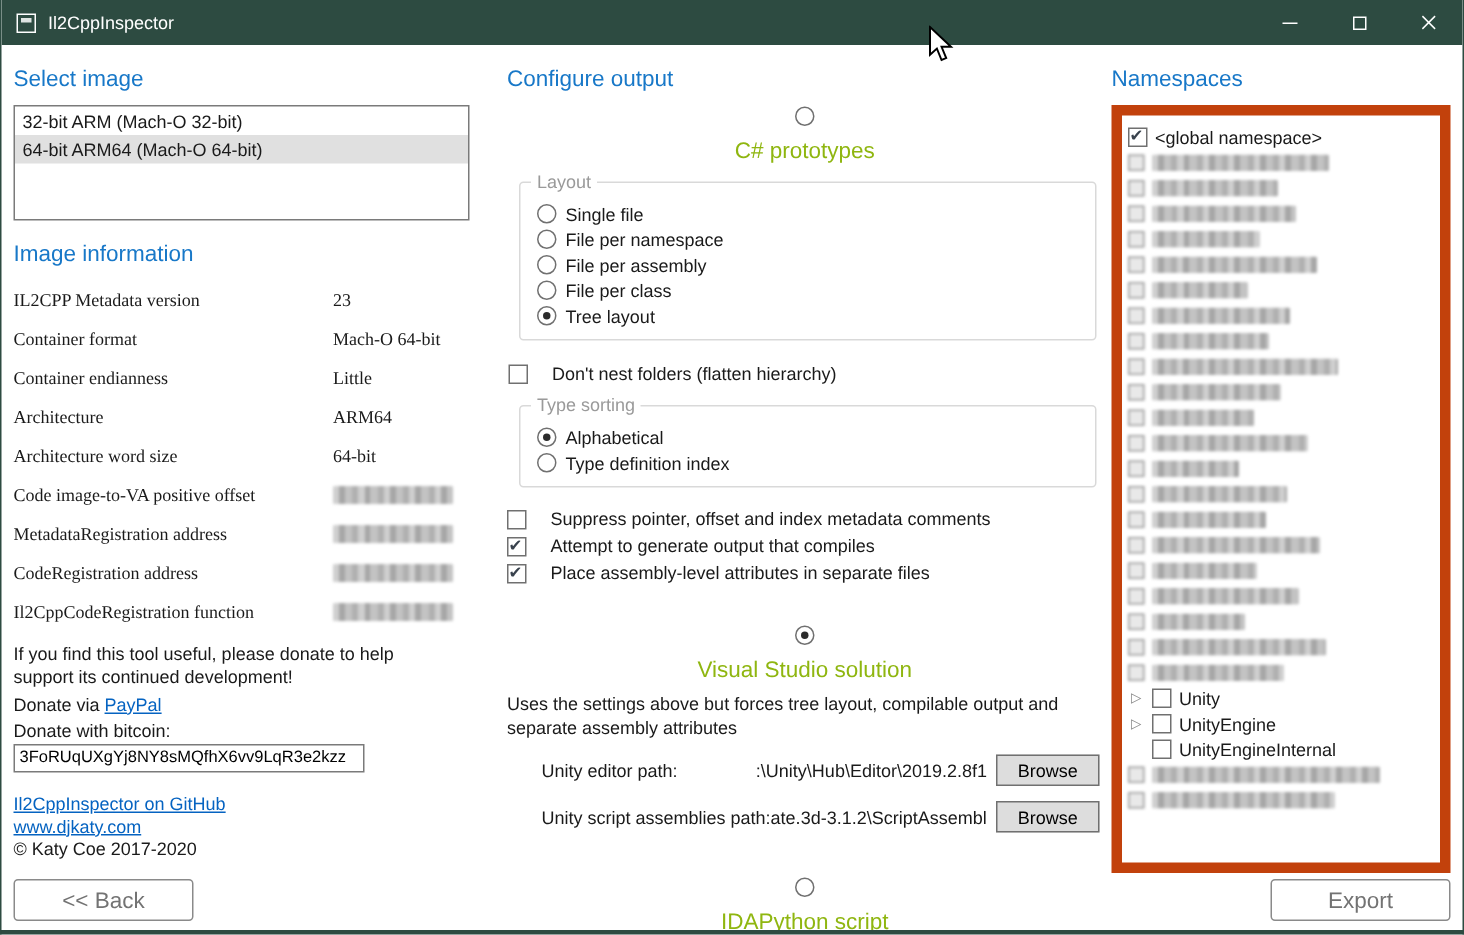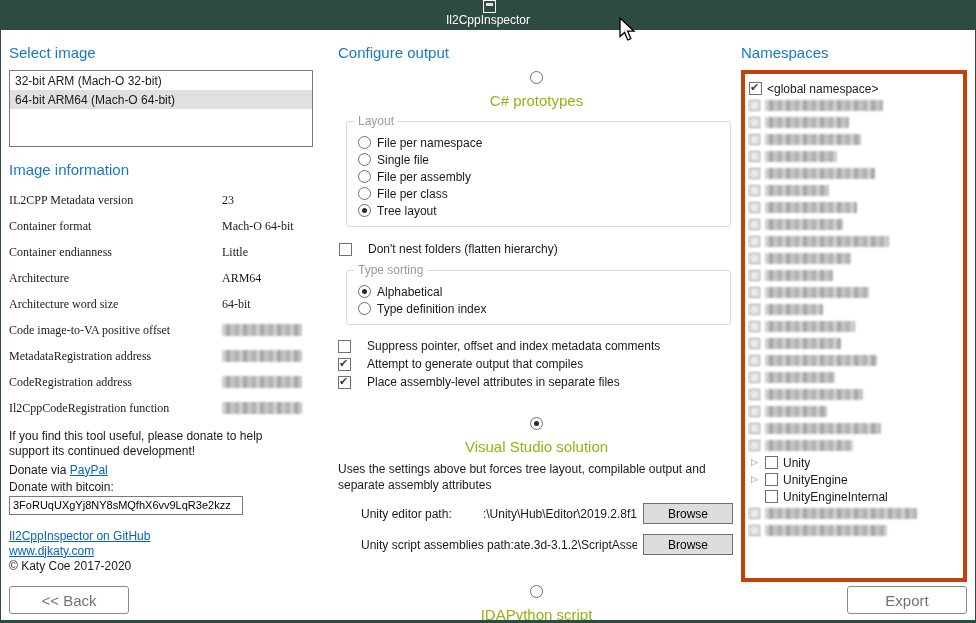--- a/index.html
+++ b/index.html
@@ -7,21 +7,21 @@
   body {
     width: 976px; height: 623px;
     font-family: "Liberation Sans", "DejaVu Sans", sans-serif;
     background: #fff; position: relative;
     border-left: 1px solid #2D4B41; border-right: 1px solid #2D4B41;
     border-bottom: 3px solid #2D4B41;
     color: #1a1a1a;
   }
 
   
-  .titlebar { height: 30px; background: #2D4B41; display: flex; align-items: center; flex-direction: column; }
+  .titlebar { height: 30px; background: #2D4B41; display: flex; align-items: center; }
   .app-icon { width: 13px; height: 13px; border: 1px solid #fff; margin: 0 8px 0 10px; position: relative; flex: none; }
   .app-icon::after { content:""; position:absolute; left:2px; top:2px; right:2px; height:3px; background:#fff; opacity:.85; }
   .titlebar-title { color: #fff; font-size: 12px; }
   .win-controls { margin-left: auto; display: flex; height: 100%; }
   .win-btn { width: 46px; height: 30px; display: flex; align-items: center; justify-content: center; cursor: default; }
   .min-glyph { width: 10px; border-top: 1px solid #fff; height: 0; }
   .max-glyph { width: 9px; height: 9px; border: 1px solid #fff; }
   .close-glyph { position: relative; width: 12px; height: 12px; }
   .close-glyph::before, .close-glyph::after { content:""; position:absolute; left:5.5px; top:0; width:1px; height:12px; background:#fff; }
   .close-glyph::before { transform: rotate(45deg); }
@@ -81,28 +81,28 @@
   .gb-label { position: absolute; top: -8px; left: 7px; background: #fff; padding: 0 4px; font-size: 12px; color: #9a9a9a; }
 
   .opt-row { display: flex; align-items: center; gap: 6px; height: 17px; font-size: 12px; cursor: default; }
   .check-row { display: flex; align-items: center; gap: 16px; height: 18px; font-size: 12px; cursor: default; }
   .flatten-row { margin: 13px 0 0 1px; }
   .cb-block { margin-top: 12px; }
 
   .vs-desc { font-size: 12px; width: 400px; line-height: 1.3; margin-top: 7px; }
   .path-row { display: flex; align-items: center; margin: 10px 0 0 23px; width: 372px; font-size: 12px; }
   .path-row .p-value { flex: 1; text-align: right; margin-right: 6px; white-space: nowrap; overflow: hidden; }
-  .browse-btn { width: 90px; height: 21px; background: #ddd; border: 1px solid #707070;
+  .browse-btn { width: 69px; height: 21px; background: #ddd; border: 1px solid #707070;
     font-size: 12px; font-family: "Liberation Sans", "DejaVu Sans", sans-serif; flex: none; cursor: pointer; }
   .ida-radio { margin-top: 30px; }
   .ida-desc { font-size: 12px; margin-top: 5px; }
   .vs-radio { margin-top: 26px; }
 
   
-  .ns-panel { border: 4px solid #c2410c; height: 512px; padding: 6px 4px; overflow: hidden; }
+  .ns-panel { border: 7px solid #c2410c; height: 512px; padding: 6px 4px; overflow: hidden; }
   .ns-row { display: flex; align-items: center; gap: 5px; height: 17px; font-size: 12px; }
   .expander { width: 11px; flex: none; text-align: center; color: #8a8a8a; font-size: 9px; line-height: 17px; }
   .expander.visible::before { content: "▷"; }
   .blur-box { width: 11px; height: 11px; border: 1px solid #9a9a9a; background: #e9e9e9; filter: blur(1.1px); flex: none; }
   .ns-bar { height: 11px; }
 
   
   .cursor { position: absolute; left: 618px; top: 17px; pointer-events: none; }
 </style>
 </head>
@@ -195,25 +195,25 @@
     <div class="section-radio">
       <span class="radio"></span>
       <span class="lbl">C# prototypes</span>
     </div>
 
     <div class="groupbox">
       <span class="gb-label">Layout</span>
       <div>
           <label class="opt-row">
     <span class="radio"></span>
+    <span>Single file</span>
+  </label>
+          <label class="opt-row">
+    <span class="radio"></span>
     <span>File per namespace</span>
-  </label>
-          <label class="opt-row">
-    <span class="radio"></span>
-    <span>Single file</span>
   </label>
           <label class="opt-row">
     <span class="radio"></span>
     <span>File per assembly</span>
   </label>
           <label class="opt-row">
     <span class="radio"></span>
     <span>File per class</span>
   </label>
           <label class="opt-row">

